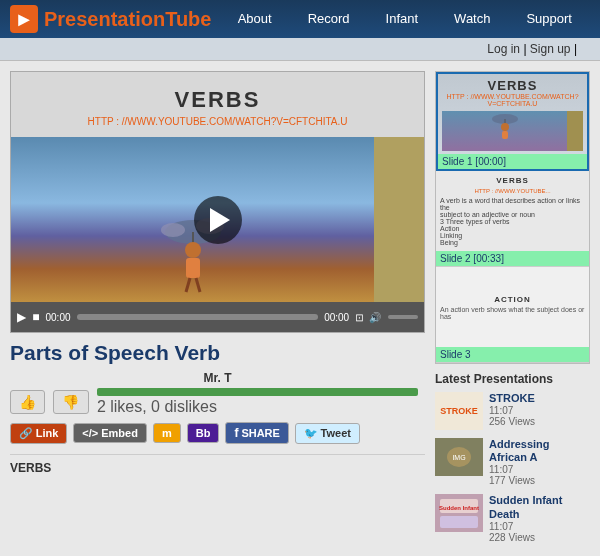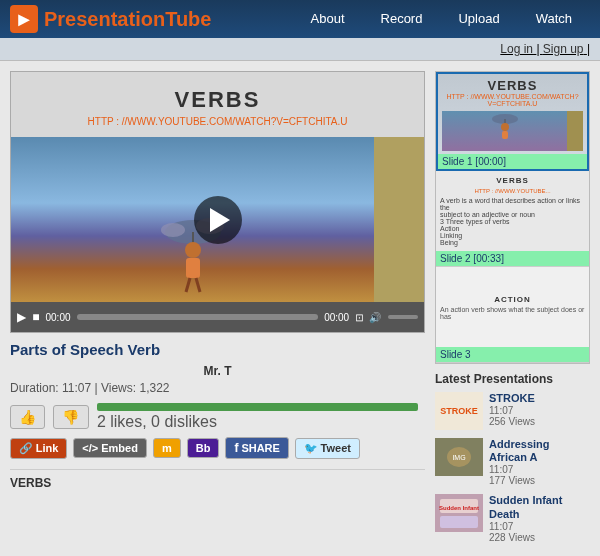--- a/index.html
+++ b/index.html
@@ -40,24 +40,23 @@
       cursor: pointer;
       line-height: 38px;
       text-decoration: none;
       text-align: center;
     }
 
     
     #auth-bar {
       background: #d0d8e0;
       text-align: right;
-      padding: 4px 10px;
+      padding: 4px 23px;
       font-size: 12px;
       border-bottom: 1px solid #bbb;
-      text-decoration: underline;
     }
     #auth-bar a { color: #333; text-decoration: none; }
 
     
     #main {
       display: flex;
       padding: 10px;
       gap: 10px;
     }
 
@@ -149,21 +148,21 @@
     #time-total { color: white; font-size: 10px; }
     #ctrl-expand { color: white; cursor: pointer; font-size: 10px; }
     #ctrl-vol { color: white; cursor: pointer; font-size: 10px; }
     #ctrl-vol-bar {
       width: 30px; height: 4px; background: #888; border-radius: 2px;
     }
 
     
     #info-section { padding: 8px 0; }
     #presentation-title {
-      font-size: 15px;
+      font-size: 21px;
       font-weight: bold;
       color: #1a3a6a;
       margin-bottom: 6px;
     }
     #author-name {
       font-weight: bold;
       color: #333;
       margin-bottom: 3px;
       text-align: center;
     }
@@ -343,22 +342,23 @@
 <div id="header">
   <div id="logo-area">
     <div id="logo-icon">▶</div>
     <div id="logo-text">
       <span>Presentation</span><span style="color:#e8601a;">Tube</span>
     </div>
   </div>
   <div id="nav">
     <a class="nav-item">About</a>
     <a class="nav-item">Record</a>
-    <a class="nav-item">Upload</a>
+    <a class="nav-item">Infant</a>
     <a class="nav-item">Watch</a>
+    <a class="nav-item">Support</a>
   </div>
 </div>
 
 <div id="auth-bar">
   <a>Log in</a>
   <span> | </span>
   <a>Sign up</a>
   <span> |</span>
 </div>
 
@@ -409,27 +409,20 @@
         <span id="time-total">00:00</span>
         <span id="ctrl-expand">⊡</span>
         <span id="ctrl-vol">🔊</span>
         <div id="ctrl-vol-bar"></div>
       </div>
     </div>
 
     <div id="info-section">
       <div id="presentation-title">Parts of Speech Verb</div>
       <div id="author-name">Mr. T</div>
-      <div id="duration-views">
-        <span>Duration:</span>
-        <span>11:07</span>
-        <span> | </span>
-        <span>Views:</span>
-        <span>1,322</span>
-      </div>
 
       <div id="like-dislike-row">
         <button class="thumb-btn">👍</button>
         <button class="thumb-btn">👎</button>
         <div id="like-bar-container">
           <div id="like-bar"></div>
           <div id="like-counts">2 likes, 0 dislikes</div>
         </div>
       </div>
 

